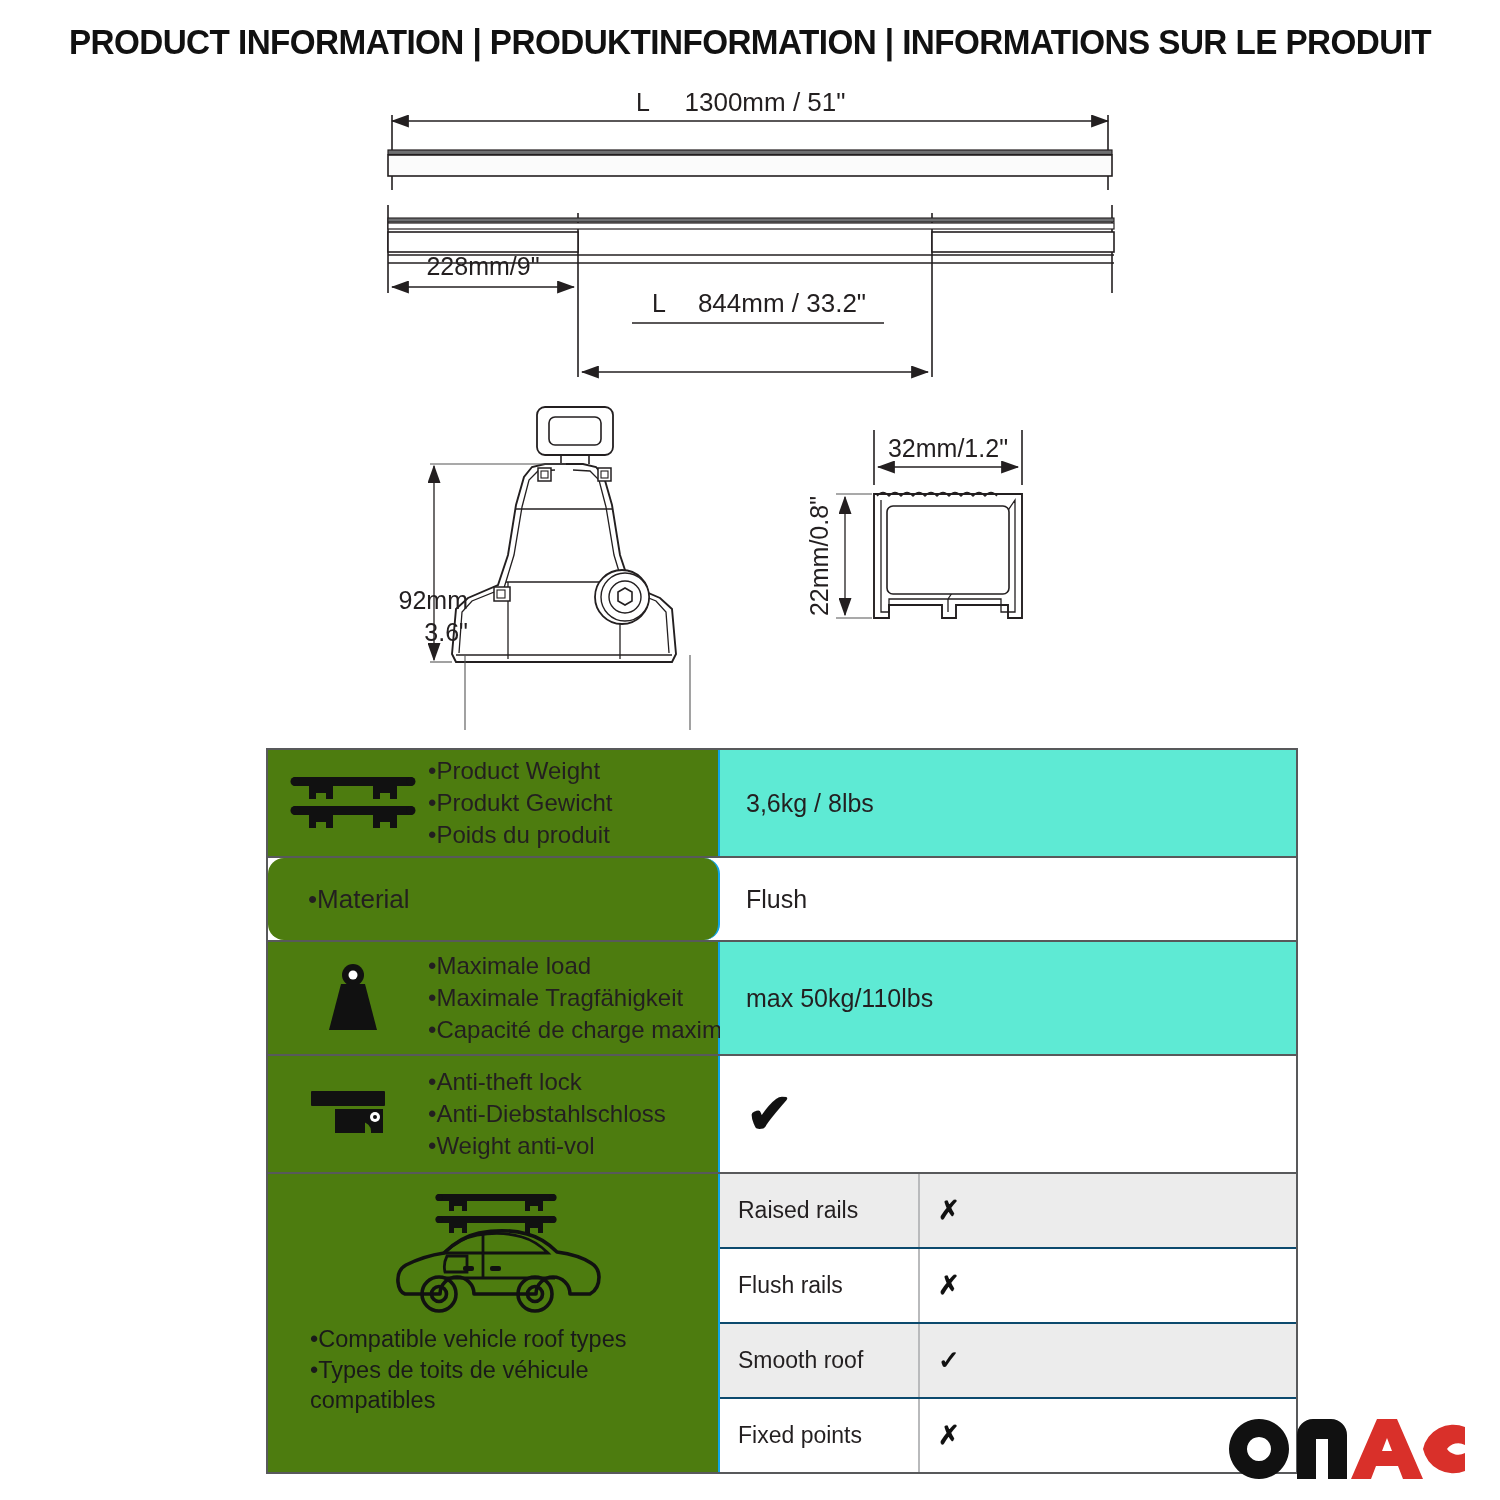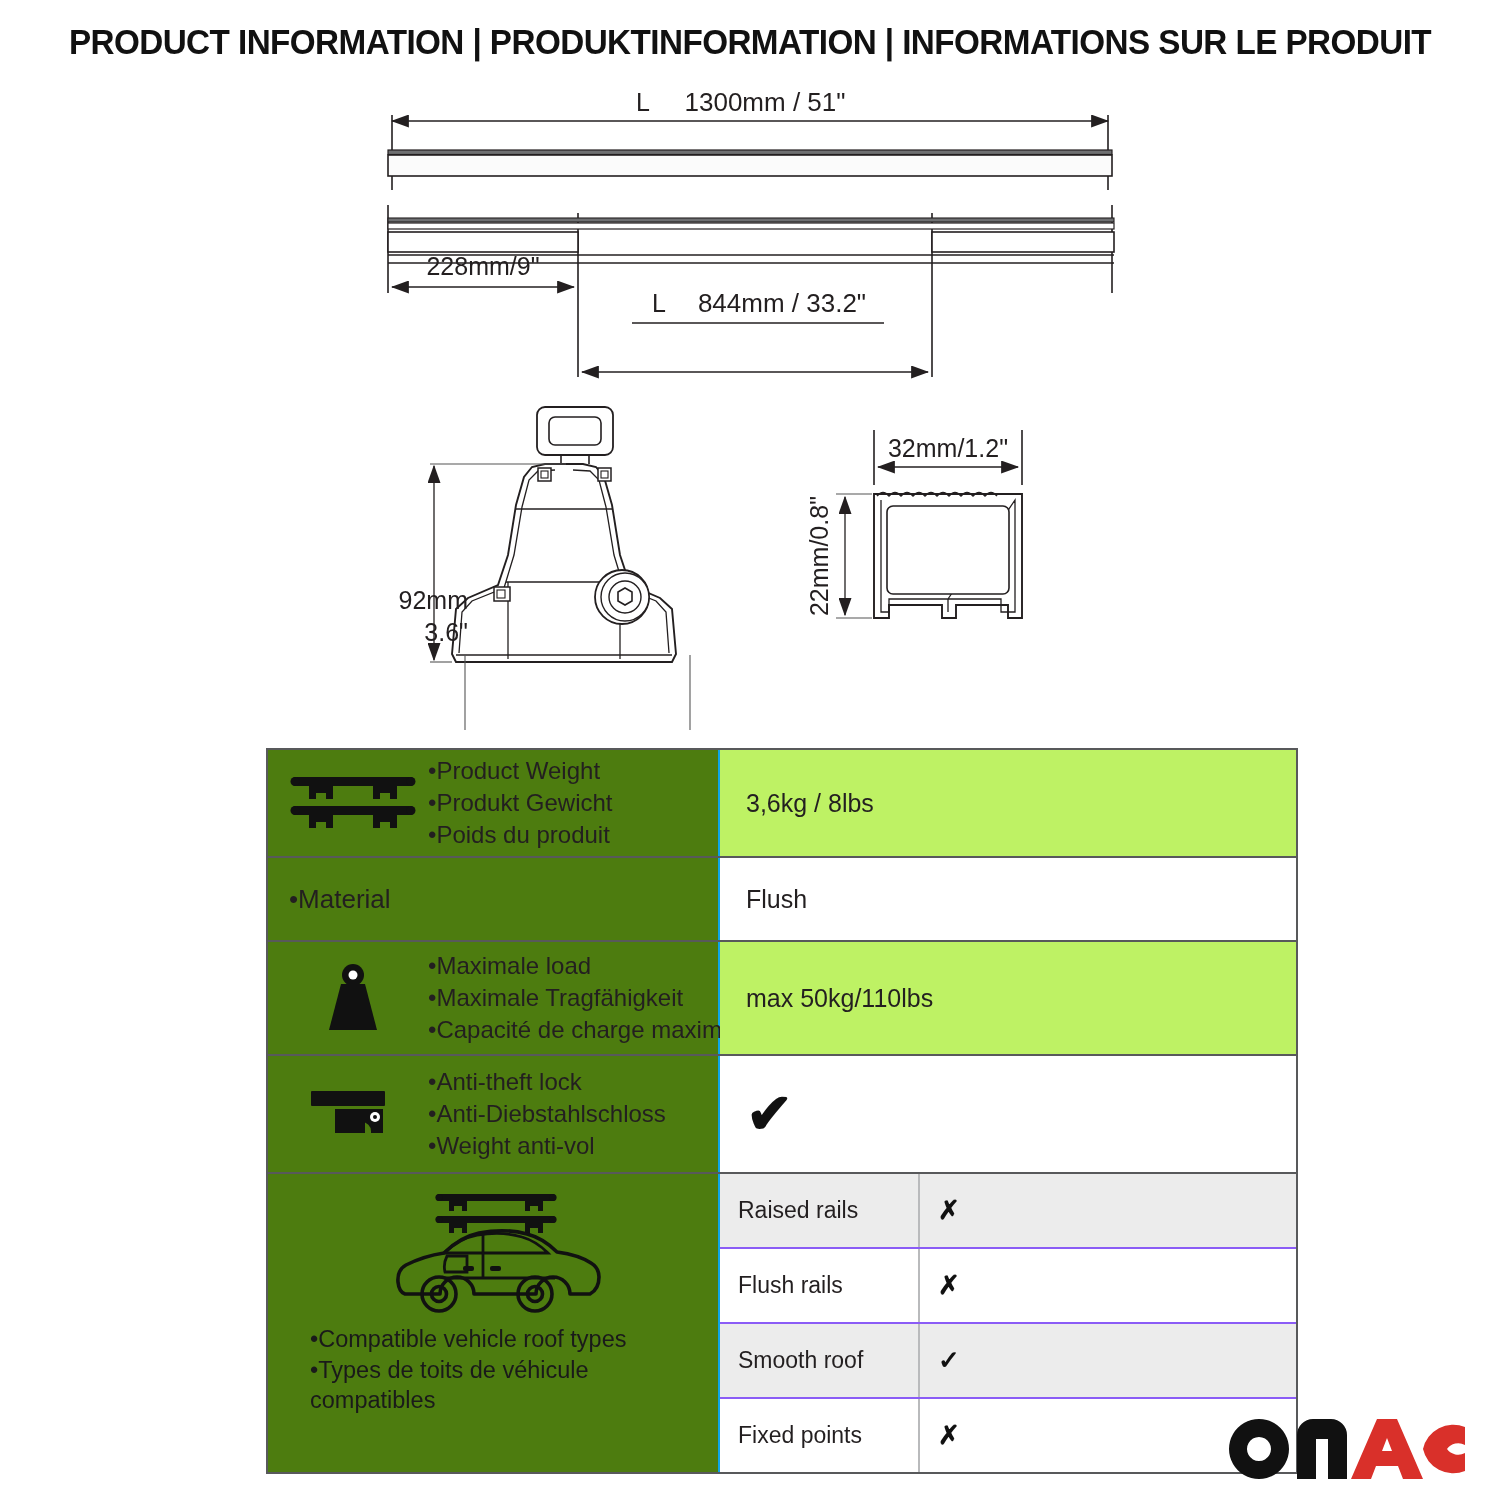--- a/index.html
+++ b/index.html
@@ -53,54 +53,54 @@
     background: #4d7c0f;
   }
   .scell-right {
     flex: 1;
     display: flex;
     align-items: center;
     padding-left: 26px;
     font-size: 25px;
     color: #231f20;
   }
-  .shade { background: #bef264; }
+  .shade { background: #5eead4; }
   .icon-box {
     width: 150px;
     flex: 0 0 150px;
     display: flex;
     align-items: center;
     justify-content: center;
   }
   .label-list { font-size: 24px; line-height: 1.33; color: #231f20; }
   .label-list div { white-space: nowrap; }
 
   .row-weight { height: 108px; }
   .row-material { height: 84px; }
   .row-load { height: 114px; }
   .row-lock { height: 118px; }
   .row-compat { height: 298px; }
 
-  .row-material .scell-left { padding-left: 21px; }
+  .row-material .scell-left { padding-left: 40px; border-radius: 16px; }
   .row-material .label-list { font-size: 26px; }
 
   
   .row-compat .scell-left {
     flex-direction: column;
     align-items: flex-start;
     justify-content: flex-start;
     padding: 10px 6px 6px 10px;
   }
   .compat-icon-wrap { width: 100%; display: flex; justify-content: center; margin-top: 2px; }
   .compat-labels { font-size: 23.5px; line-height: 1.3; padding-left: 32px; }
   .compat-labels div { white-space: nowrap; }
   .compat-labels div.wrap2 { white-space: normal; }
 
   .subtable { flex: 1; display: flex; flex-direction: column; }
-  .subrow { display: flex; flex: 1; border-bottom: 2px solid #8b5cf6; }
+  .subrow { display: flex; flex: 1; border-bottom: 2px solid #0c4a6e; }
   .subrow:last-child { border-bottom: none; }
   .subrow.shade { background: #ececec; }
   .sub-label {
     width: 200px;
     flex: 0 0 200px;
     border-right: 2px solid #b9babc;
     display: flex; align-items: center;
     padding-left: 18px;
     font-size: 23px;
     color: #231f20;

